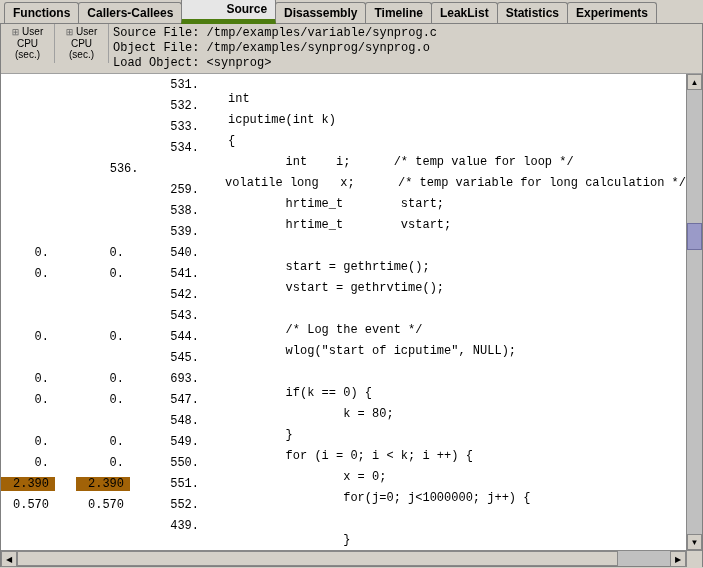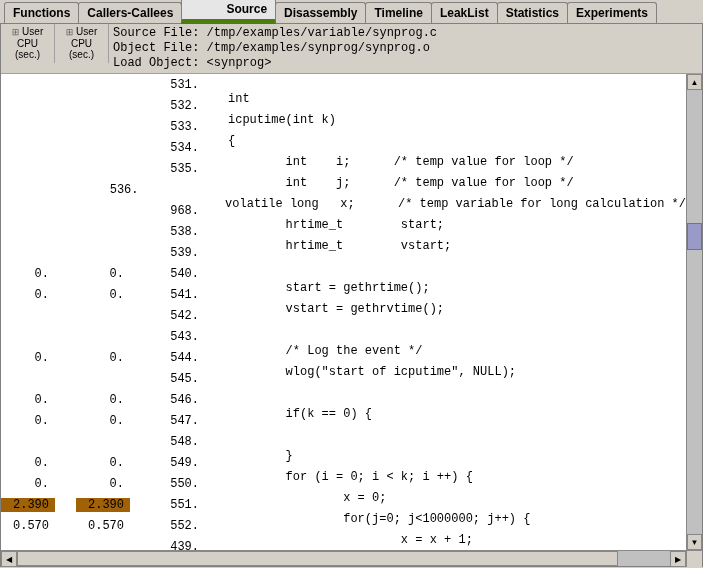--- a/index.html
+++ b/index.html
@@ -193,38 +193,37 @@
 <span>Load Object: &lt;synprog&gt;</span></div>
   </div>
 
   <div class="content-wrap">
     <div class="code-area">
       <div class="code-lines" id="code-lines">
           <div class="row"><div class="cell-cpu1"></div><div class="cell-cpu2"></div><div class="cell-line">531.</div><div class="cell-src">int</div></div>
           <div class="row"><div class="cell-cpu1"></div><div class="cell-cpu2"></div><div class="cell-line">532.</div><div class="cell-src">icputime(int k)</div></div>
           <div class="row"><div class="cell-cpu1"></div><div class="cell-cpu2"></div><div class="cell-line">533.</div><div class="cell-src">{</div></div>
           <div class="row"><div class="cell-cpu1"></div><div class="cell-cpu2"></div><div class="cell-line">534.</div><div class="cell-src">        int    i;      /* temp value for loop */</div></div>
-          <div class="row"><div class="cell-cpu1"></div><div class="cell-cpu2"></div><div class="cell-line">535.</div><div class="cell-src">        int    j;      /* temp value for loop */</div></div>
           <div class="row"><div class="cell-cpu1"></div><div class="cell-cpu2"></div><div class="cell-line">536.</div><div class="cell-src">        volatile long   x;      /* temp variable for long calculation */</div></div>
-          <div class="row"><div class="cell-cpu1"></div><div class="cell-cpu2"></div><div class="cell-line">968.</div><div class="cell-src">        hrtime_t        start;</div></div>
+          <div class="row"><div class="cell-cpu1"></div><div class="cell-cpu2"></div><div class="cell-line">259.</div><div class="cell-src">        hrtime_t        start;</div></div>
           <div class="row"><div class="cell-cpu1"></div><div class="cell-cpu2"></div><div class="cell-line">538.</div><div class="cell-src">        hrtime_t        vstart;</div></div>
           <div class="row"><div class="cell-cpu1"></div><div class="cell-cpu2"></div><div class="cell-line">539.</div><div class="cell-src"></div></div>
           <div class="row"><div class="cell-cpu1">0.</div><div class="cell-cpu2">0.</div><div class="cell-line">540.</div><div class="cell-src">        start = gethrtime();</div></div>
           <div class="row"><div class="cell-cpu1">0.</div><div class="cell-cpu2">0.</div><div class="cell-line">541.</div><div class="cell-src">        vstart = gethrvtime();</div></div>
           <div class="row"><div class="cell-cpu1"></div><div class="cell-cpu2"></div><div class="cell-line">542.</div><div class="cell-src"></div></div>
           <div class="row"><div class="cell-cpu1"></div><div class="cell-cpu2"></div><div class="cell-line">543.</div><div class="cell-src">        /* Log the event */</div></div>
           <div class="row"><div class="cell-cpu1">0.</div><div class="cell-cpu2">0.</div><div class="cell-line">544.</div><div class="cell-src">        wlog("start of icputime", NULL);</div></div>
           <div class="row"><div class="cell-cpu1"></div><div class="cell-cpu2"></div><div class="cell-line">545.</div><div class="cell-src"></div></div>
-          <div class="row"><div class="cell-cpu1">0.</div><div class="cell-cpu2">0.</div><div class="cell-line">546.</div><div class="cell-src">        if(k == 0) {</div></div>
-          <div class="row"><div class="cell-cpu1">0.</div><div class="cell-cpu2">0.</div><div class="cell-line">547.</div></div>
+          <div class="row"><div class="cell-cpu1">0.</div><div class="cell-cpu2">0.</div><div class="cell-line">693.</div><div class="cell-src">        if(k == 0) {</div></div>
+          <div class="row"><div class="cell-cpu1">0.</div><div class="cell-cpu2">0.</div><div class="cell-line">547.</div><div class="cell-src">                k = 80;</div></div>
           <div class="row"><div class="cell-cpu1"></div><div class="cell-cpu2"></div><div class="cell-line">548.</div><div class="cell-src">        }</div></div>
           <div class="row"><div class="cell-cpu1">0.</div><div class="cell-cpu2">0.</div><div class="cell-line">549.</div><div class="cell-src">        for (i = 0; i &lt; k; i ++) {</div></div>
           <div class="row"><div class="cell-cpu1">0.</div><div class="cell-cpu2">0.</div><div class="cell-line">550.</div><div class="cell-src">                x = 0;</div></div>
           <div class="row"><div class="cell-cpu1 hl">2.390</div><div class="cell-cpu2 hl">2.390</div><div class="cell-line">551.</div><div class="cell-src">                for(j=0; j&lt;1000000; j++) {</div></div>
-          <div class="row"><div class="cell-cpu1">0.570</div><div class="cell-cpu2">0.570</div><div class="cell-line">552.</div><div class="cell-src">                        x = x + 1;</div></div>
+          <div class="row"><div class="cell-cpu1">0.570</div><div class="cell-cpu2">0.570</div><div class="cell-line">552.</div></div>
           <div class="row"><div class="cell-cpu1"></div><div class="cell-cpu2"></div><div class="cell-line">439.</div><div class="cell-src">                }</div></div>
         </div>
     </div>
     <div class="vscroll">
       <div class="sb-btn">
           <span>▲</span>
         </div>
       <div class="sb-track">
         <div class="sb-thumb" id="vthumb" style="top: 30%; height: 6%;"></div>
       </div>

